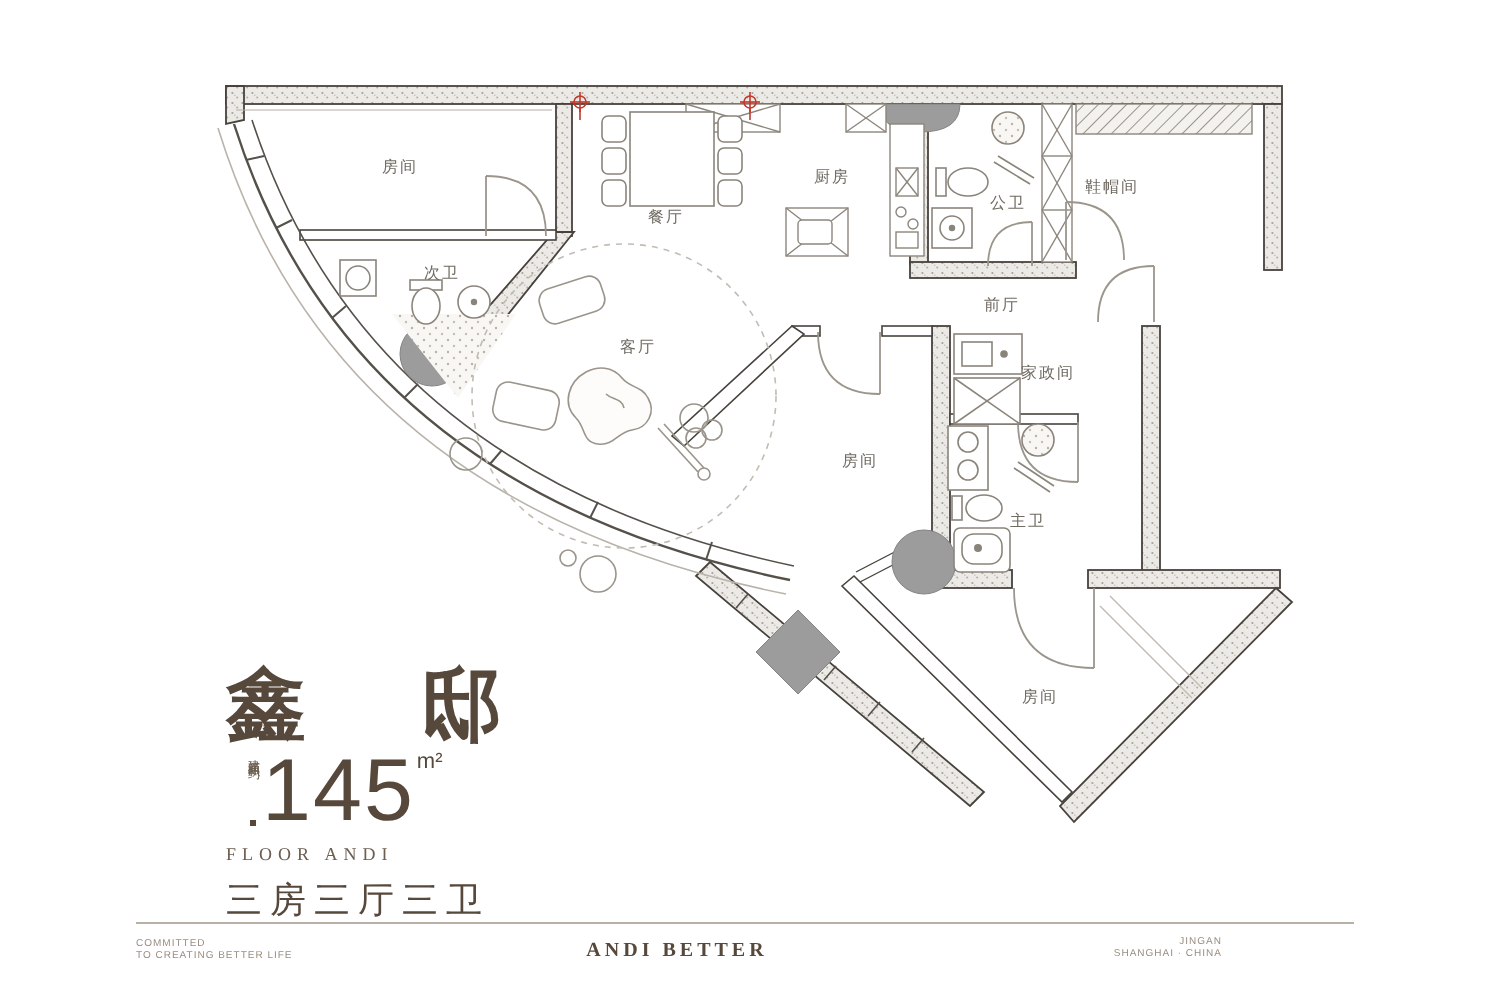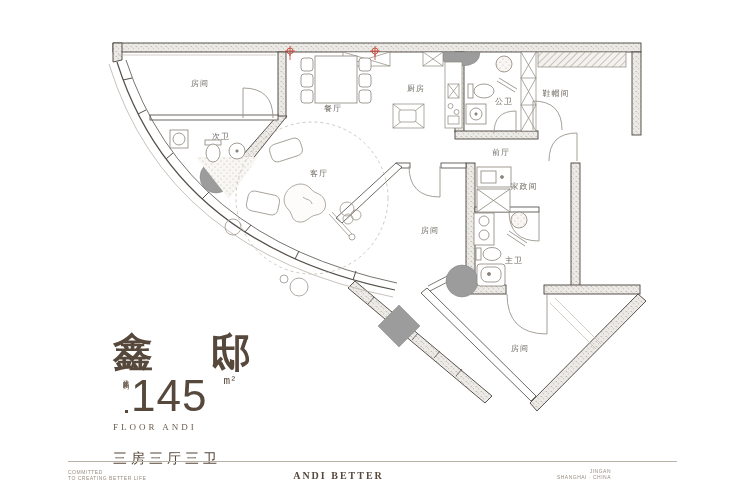--- a/index.html
+++ b/index.html
@@ -12,24 +12,24 @@
   .title-block{position:absolute;left:113px;top:331px;color:#57483c;}
   .tb-row{display:flex;align-items:flex-start;flex-direction:column;}
   .tb-name{font-family:"Liberation Serif","DejaVu Serif",serif;font-weight:bold;
            font-size:40px;line-height:44px;letter-spacing:24px;margin-right:-14px;white-space:nowrap;}
   .tb-area{display:flex;align-items:flex-start;margin-left:10px;}
   .tb-area-prefixcol{display:flex;flex-direction:column;align-items:center;height:38px;
                      justify-content:space-between;margin-right:2px;margin-bottom:3px;}
   .tb-area-prefix{writing-mode:vertical-rl;font-size:6px;letter-spacing:1px;color:#6b5d50;line-height:6px;}
   .tb-area-dot{width:3px;height:3px;background:#57483c;}
   .tb-area-value{font-size:44px;line-height:42px;letter-spacing:1px;font-weight:normal;}
-  .tb-area-unit{font-size:11px;margin-left:16px;margin-bottom:3px;font-family:Liberation Mono, monospace;}
+  .tb-area-unit{font-size:11px;margin-left:1px;margin-bottom:3px;}
   .tb-sub{font-family:"Liberation Serif","DejaVu Serif",serif;font-size:9px;letter-spacing:3px;
           margin-top:5px;color:#6b5d50;}
-  .tb-layout{font-size:14px;letter-spacing:4px;margin-top:18px;color:#57483c;}
+  .tb-layout{font-size:18px;letter-spacing:4px;margin-top:6px;color:#57483c;}
 
   
   .footer-line{position:absolute;left:68px;top:461px;width:614px;height:1px;background:#b9b1a6;}
   .footer-left{position:absolute;left:68px;top:469px;font-size:5px;line-height:6px;
                letter-spacing:.5px;color:#9a8d80;}
   .footer-center{position:absolute;left:0;right:0;top:470px;text-align:center;
                  font-family:"Liberation Serif","DejaVu Serif",serif;font-weight:bold;
                  font-size:10px;letter-spacing:2px;color:#57483c;}
   .footer-right{position:absolute;right:66px;top:468px;font-size:5px;line-height:6px;
                 letter-spacing:.5px;color:#9a8d80;text-align:right;}

